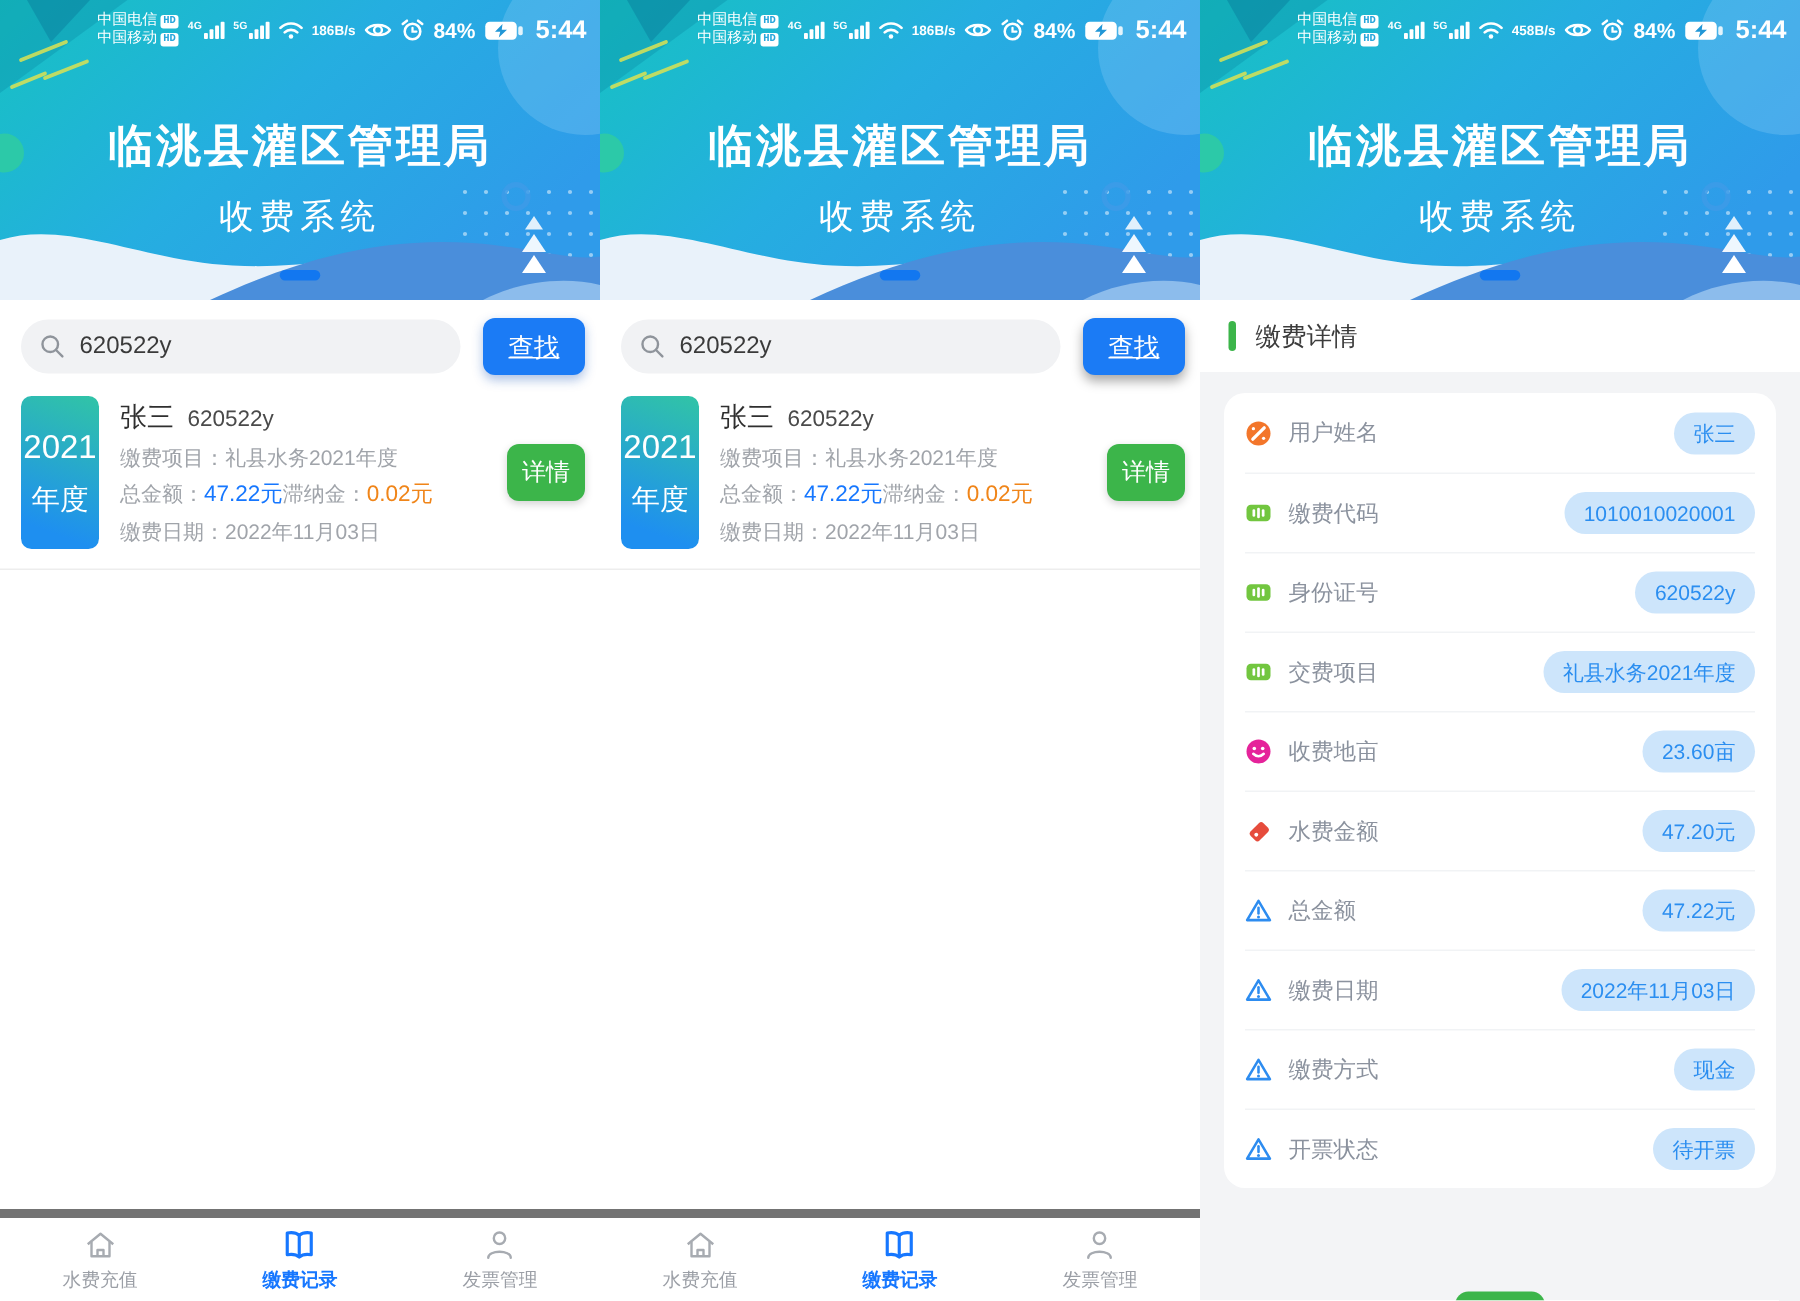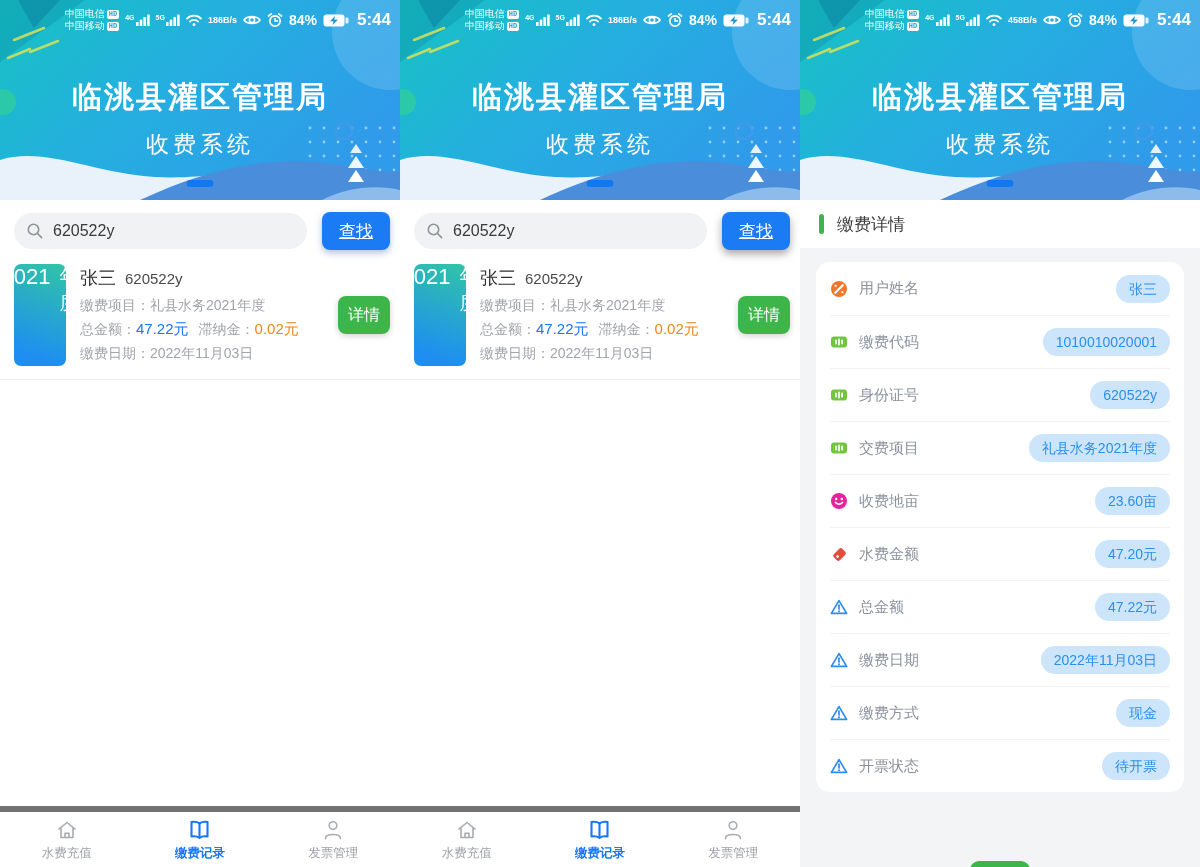--- a/index.html
+++ b/index.html
@@ -39,31 +39,31 @@
   .search-row { display:flex; align-items:center; gap:15px; margin:12px 10px 0 14px; }
   .search-input { flex:1; height:36px; background:#f1f2f4; border-radius:18px;
     display:flex; align-items:center; gap:9px; padding:0 12px; }
   .search-input span { font-size:16px; color:#3a3a3a; }
   .btn-find { width:68px; height:38px; border:none; border-radius:8px; background:#1b7bf5;
     color:#ffffff; font-size:17px; cursor:pointer; box-shadow:0 3px 7px rgba(20,80,180,.35);
     font-family:inherit; flex:none;text-decoration:underline; }
   .record-card { display:flex; align-items:center; margin:14px 10px 0 14px; }
   .year-badge { width:52px; height:102px; border-radius:7px; flex:none;
     background:linear-gradient(200deg,#31c4a6 0%,#1e8ff0 85%);
-    color:#fff; display:flex; flex-direction:row; align-items:flex-start; justify-content:center; gap:9px; }
+    color:#fff; display:flex; flex-direction:column; align-items:center; justify-content:center; gap:9px; }
   .year-badge .yr { font-size:22px; }
   .year-badge .yu { font-size:19px; }
   .rec-info { flex:1; margin-left:14px; align-self:flex-start; padding-top:2px; }
   .rl1 { display:flex; align-items:baseline; gap:9px; margin-bottom:6px; }
   .rname { font-size:18px; color:#2f2f2f; font-weight:500; }
   .racct { font-size:15px; color:#4a4a4a; }
   .rl { font-size:14px; color:#a0a4aa; margin-top:6px; line-height:18px; white-space:nowrap; }
   .rl .blue { color:#1677ff; font-weight:500; font-size:15px; }
   .rl .orange { color:#f08519; font-weight:500; font-size:15px; }
-  .rl .ml10 { margin-left:10px; }
+  .rl .ml10 { }
   .btn-detail { width:52px; height:38px; border:none; border-radius:8px; background:#3cb54a;
     color:#fff; font-size:16px; cursor:pointer; box-shadow:0 2px 6px rgba(0,0,0,.18);
     font-family:inherit; flex:none; margin-right:0; }
   .hr { height:1px; background:#ededed; margin-top:13px; }
   .navbar { position:absolute; bottom:0; left:0; right:0; height:61px; background:#fff;
     border-top:6px solid #737373; display:flex; }
   .nav-item { flex:1; display:flex; flex-direction:column; align-items:center; justify-content:center;
     gap:3px; cursor:pointer; }
   .nav-item span { font-size:12.5px; color:#9b9fa6; }
   .nav-item.active span { color:#1677ff; font-weight:bold; }

